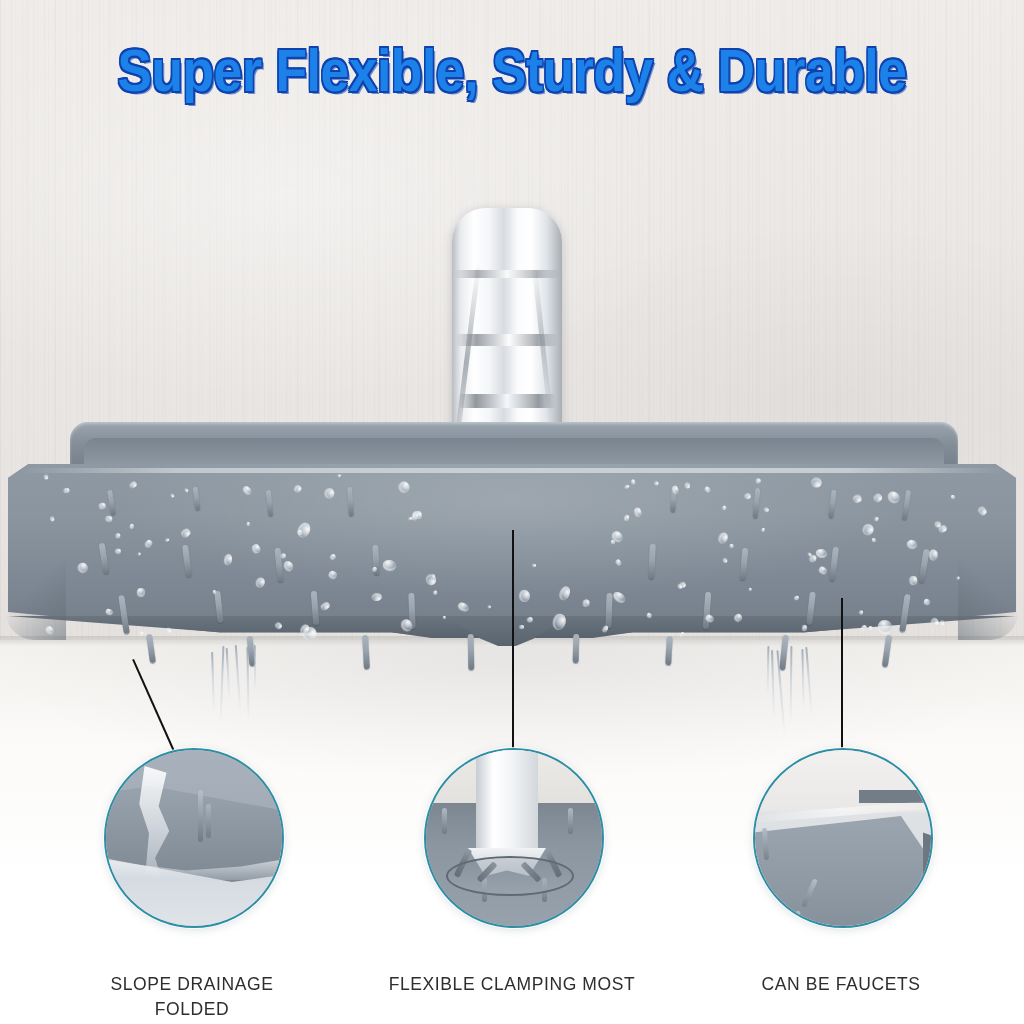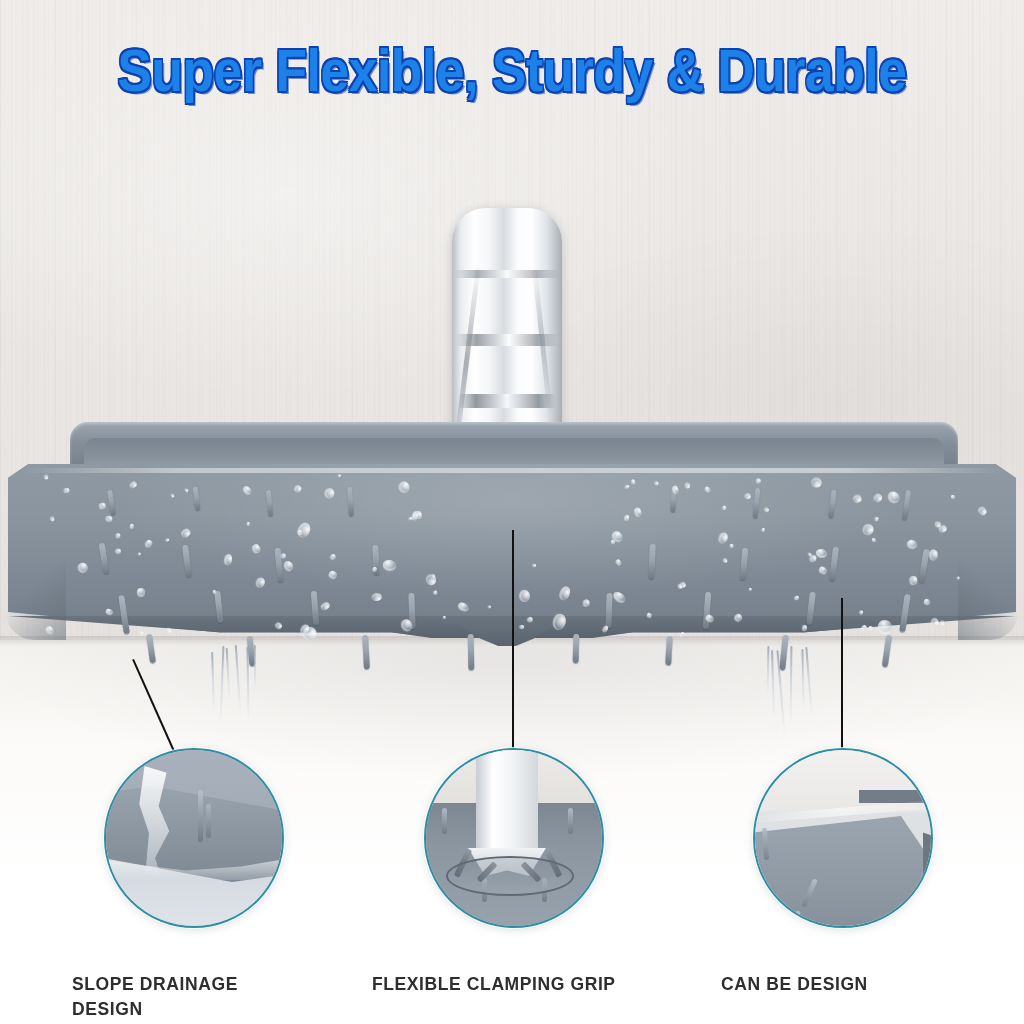--- a/index.html
+++ b/index.html
@@ -223,23 +223,23 @@
   .c3-vert{position:absolute;left:168px;top:92px;width:58px;height:60px;
     background:linear-gradient(90deg,#6e7883,#5e6872);
     transform:skewY(18deg);}
   .c3-nub{position:absolute;border-radius:3px;background:linear-gradient(180deg,#b4bec8,#79838e);}
   .c3-top{position:absolute;left:-10px;top:58px;width:190px;height:8px;border-radius:6px;
     background:linear-gradient(90deg,rgba(255,255,255,0),rgba(255,255,255,0.55),rgba(255,255,255,0.1));
     transform:rotate(-4.5deg);}
 
   
   .caption{
-    position:absolute;text-align:left;
+    position:absolute;text-align:center;
     font-family:"Liberation Sans", sans-serif;
-    font-size:17.5px;font-weight:700;letter-spacing:0.6px;
+    font-size:17.5px;font-weight:400;letter-spacing:0.6px;
     color:#2e2e2e;line-height:1.45;
   }
 </style>
 </head>
 <body>
 
 <div id="stage">
 
   <div class="wall"></div>
   <div class="counter"></div>
@@ -483,22 +483,22 @@
       <div class="c3-vert"></div>
       <div class="c3-top"></div>
       <div class="c3-nub" style="left:8px;top:78px;width:5px;height:32px;transform:rotate(-4deg);"></div>
       <div class="c3-nub" style="left:52px;top:128px;width:5px;height:30px;transform:rotate(24deg);"></div>
       <div class="c3-nub" style="left:36px;top:160px;width:5px;height:26px;transform:rotate(24deg);"></div>
     </div>
   </div>
 
   <div class="caption" style="left:72px;top:972px;width:240px;">
     <div>SLOPE DRAINAGE</div>
-    <div>DESIGN</div>
+    <div>FOLDED</div>
   </div>
   <div class="caption" style="left:372px;top:972px;width:280px;">
-    <div>FLEXIBLE CLAMPING GRIP</div>
+    <div>FLEXIBLE CLAMPING MOST</div>
   </div>
   <div class="caption" style="left:721px;top:972px;width:240px;">
-    <div>CAN BE DESIGN</div>
+    <div>CAN BE FAUCETS</div>
   </div>
 
 </div>
 
 </body></html>

